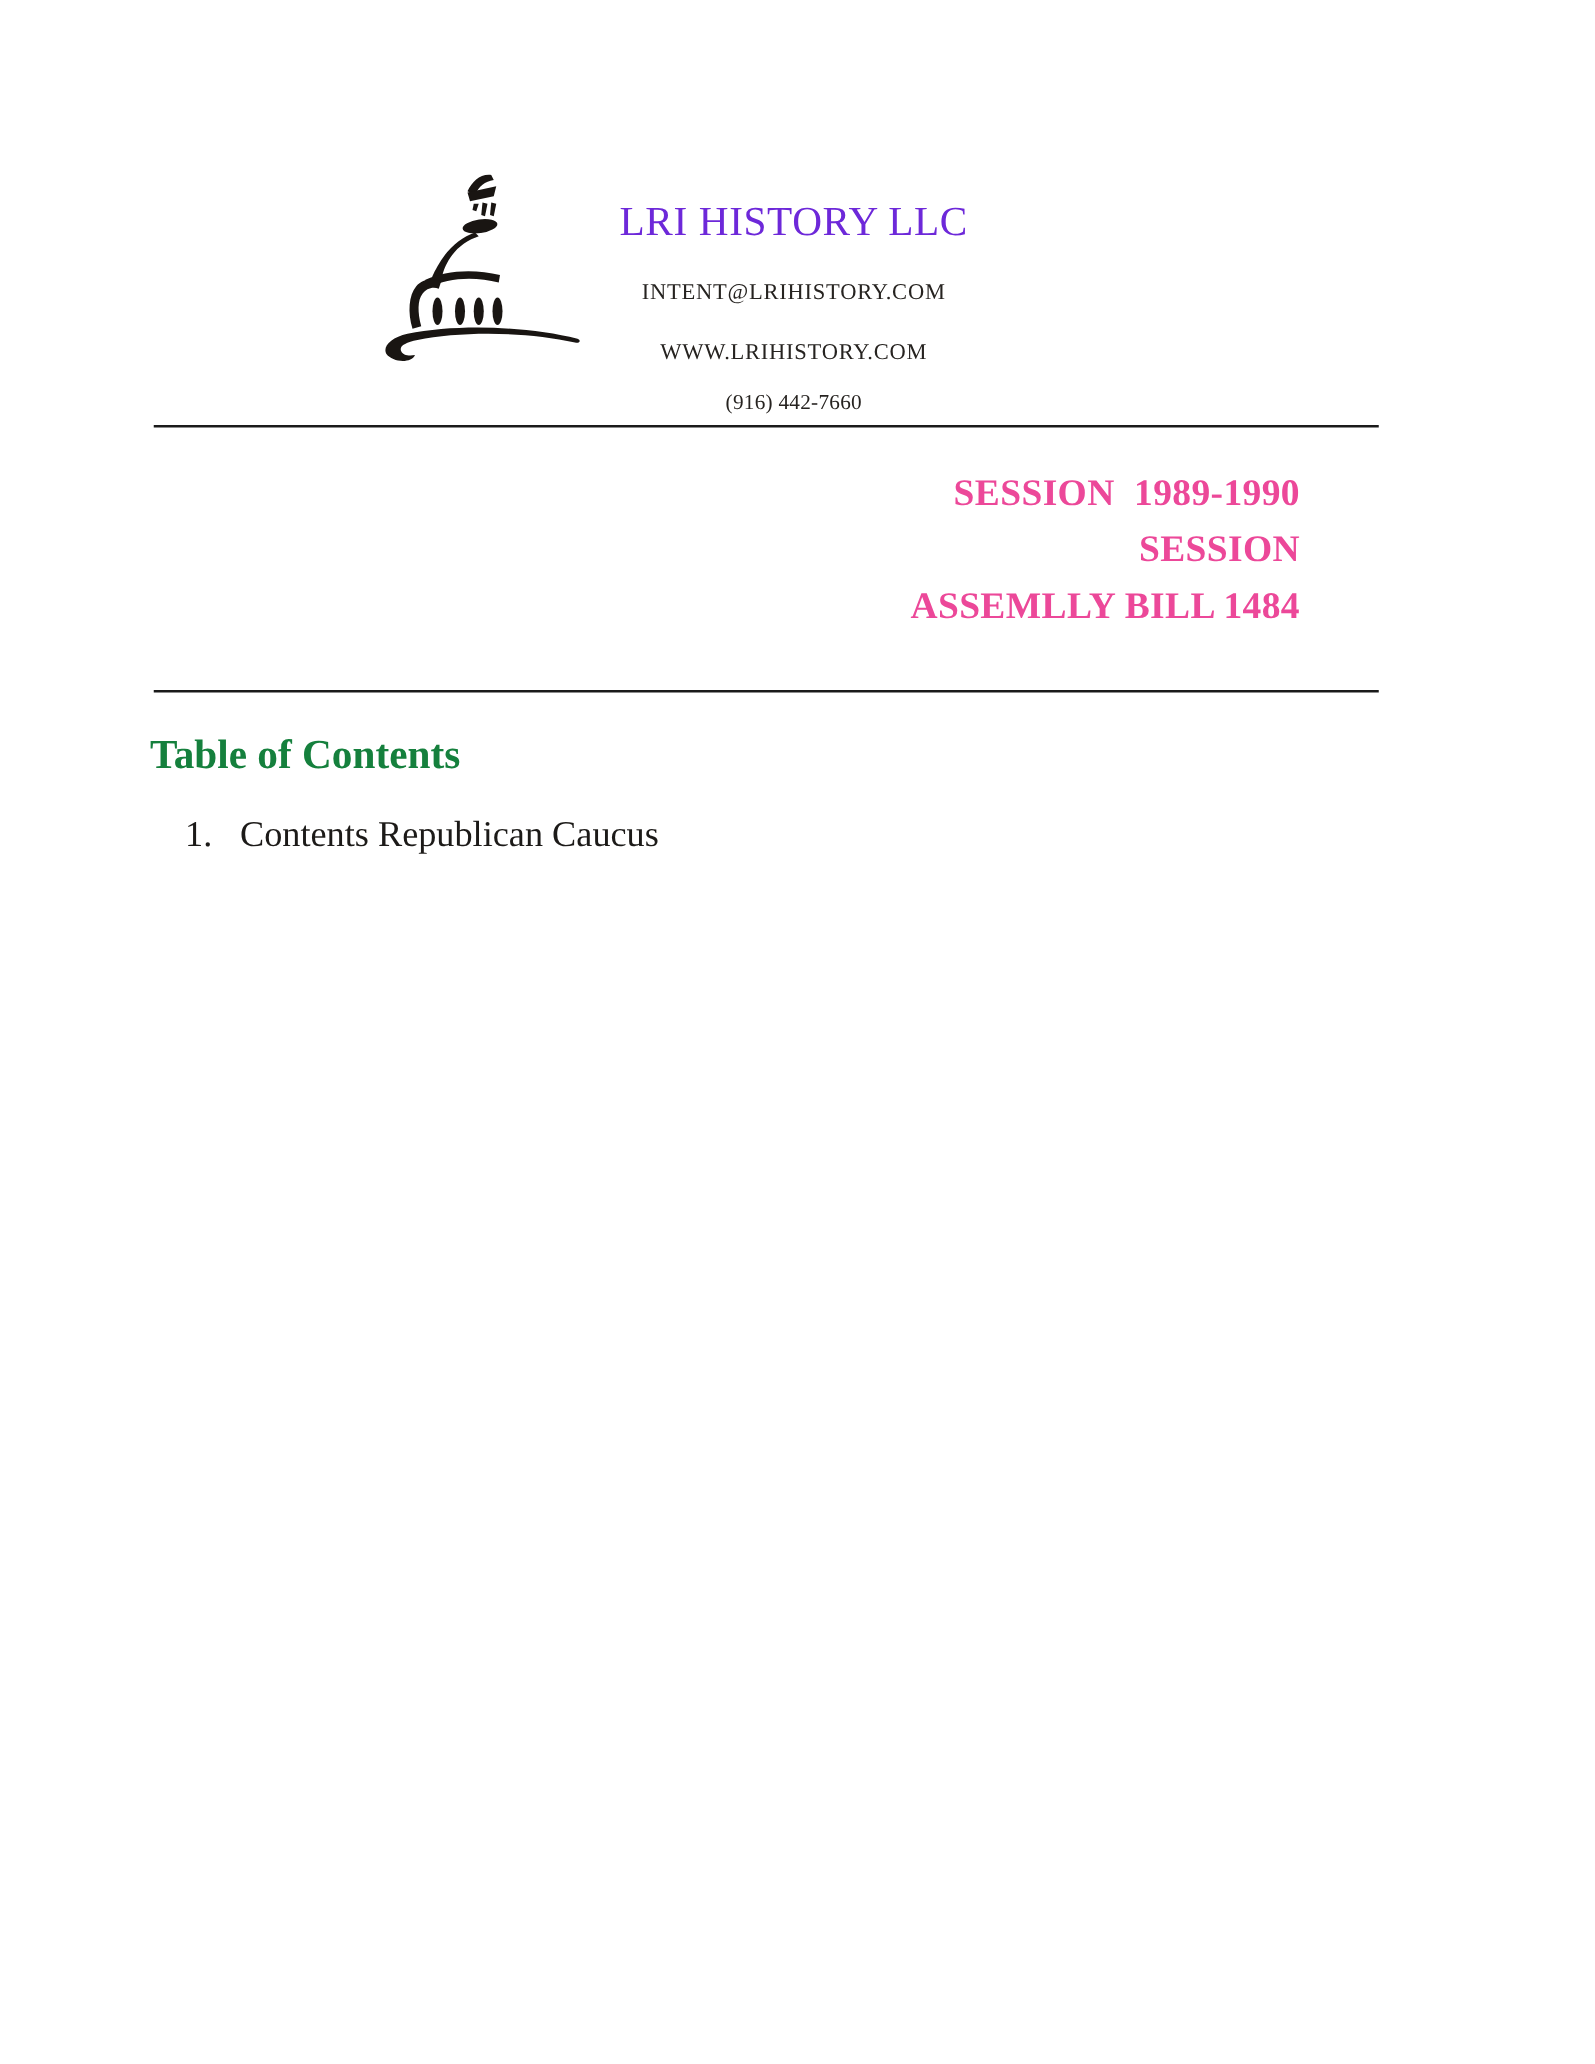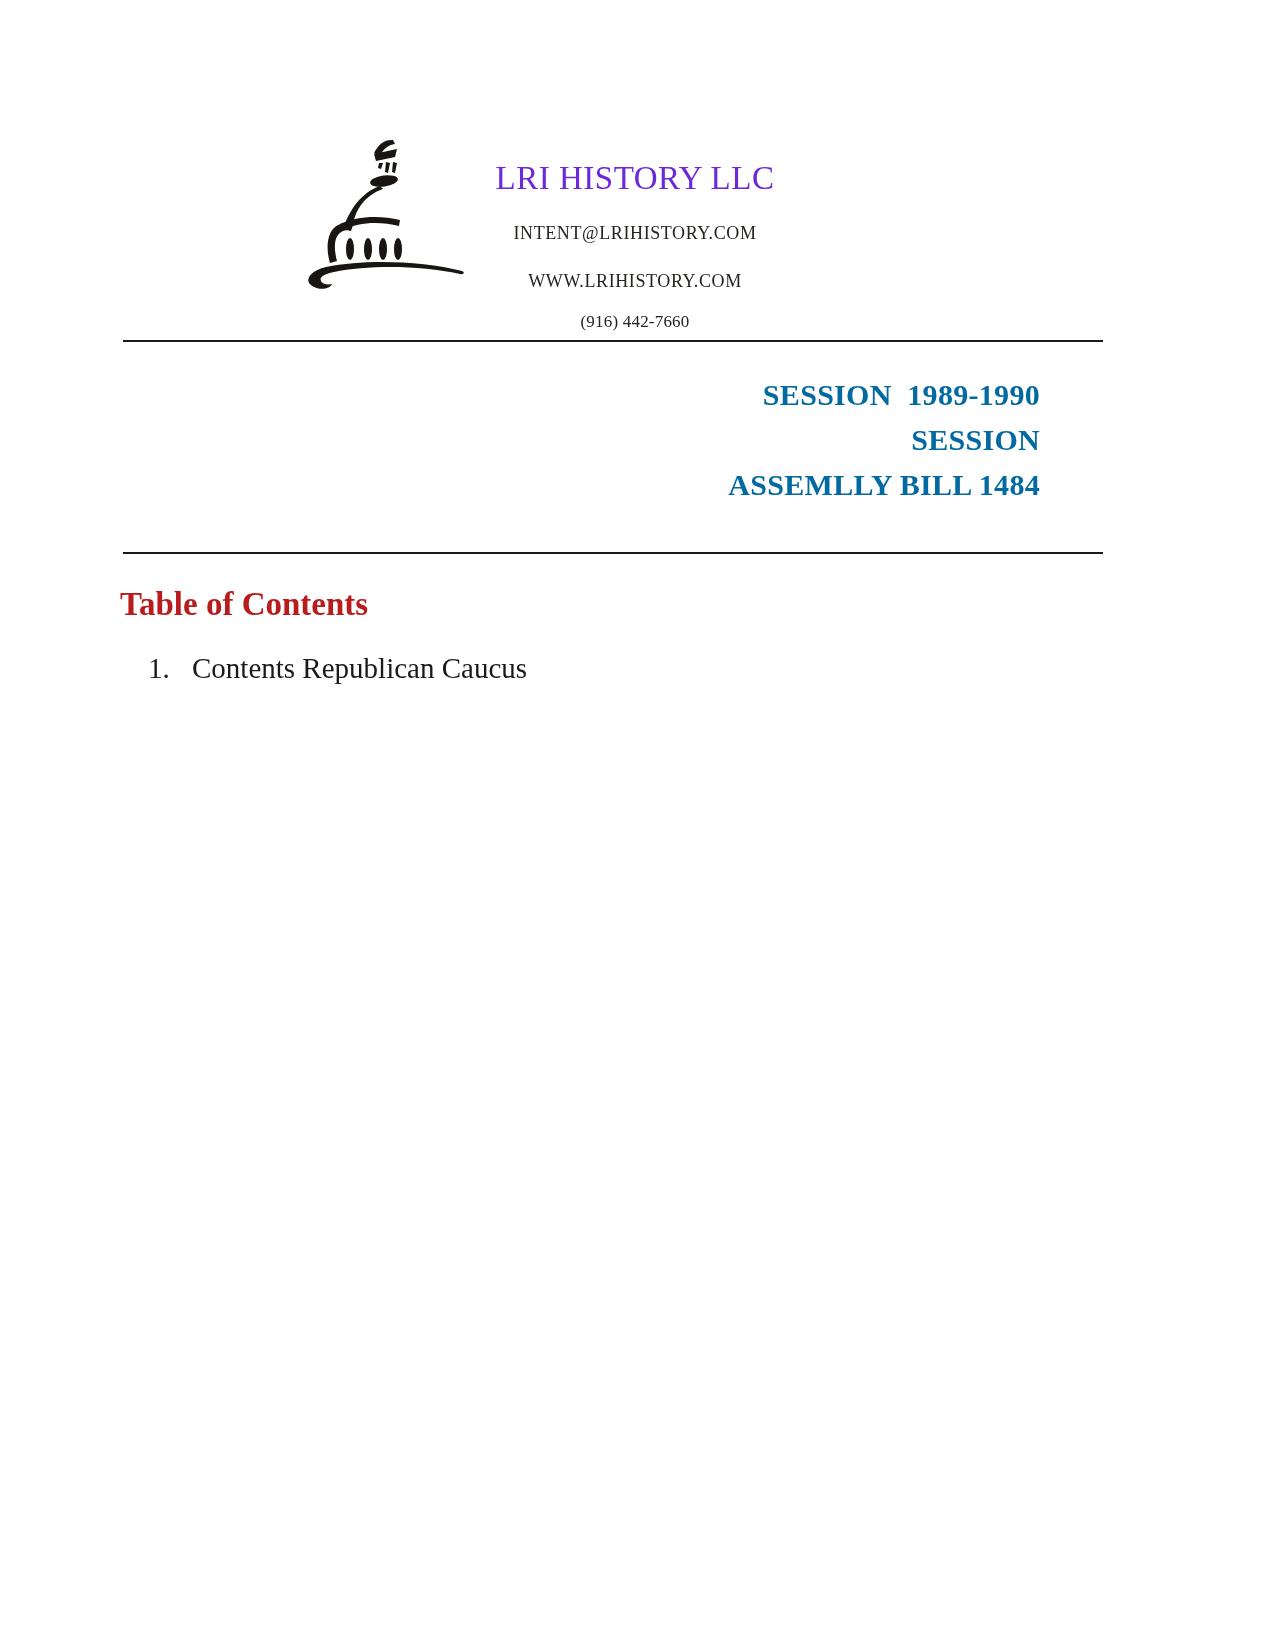--- a/index.html
+++ b/index.html
@@ -63,38 +63,38 @@
   
   .session-block {
     position: absolute;
     left: 540px;
     width: 500px;
     top: 372px;
     text-align: right;
     font-weight: bold;
     font-size: 30px;
     line-height: 45px;
-    color: #0369a1;
+    color: #ec4899;
     letter-spacing: 0.3px;
   }
   .session-line { white-space: pre; }
 
   
   .toc {
     position: absolute;
     left: 120px;
     top: 584px;
     width: 1000px;
   }
   .toc-heading {
     margin: 0;
     font-size: 33px;
     line-height: 40px;
     font-weight: bold;
-    color: #b91c1c;
+    color: #15803d;
   }
   .toc-list {
     margin: 26px 0 0 0;
     padding: 0;
     list-style: none;
   }
   .toc-item {
     display: flex;
     font-size: 29px;
     line-height: 36px;

